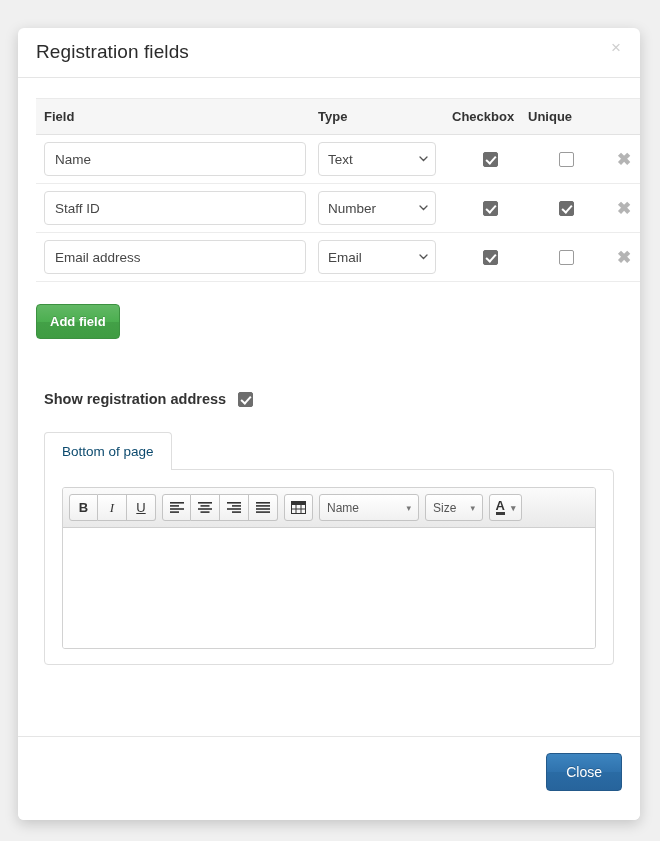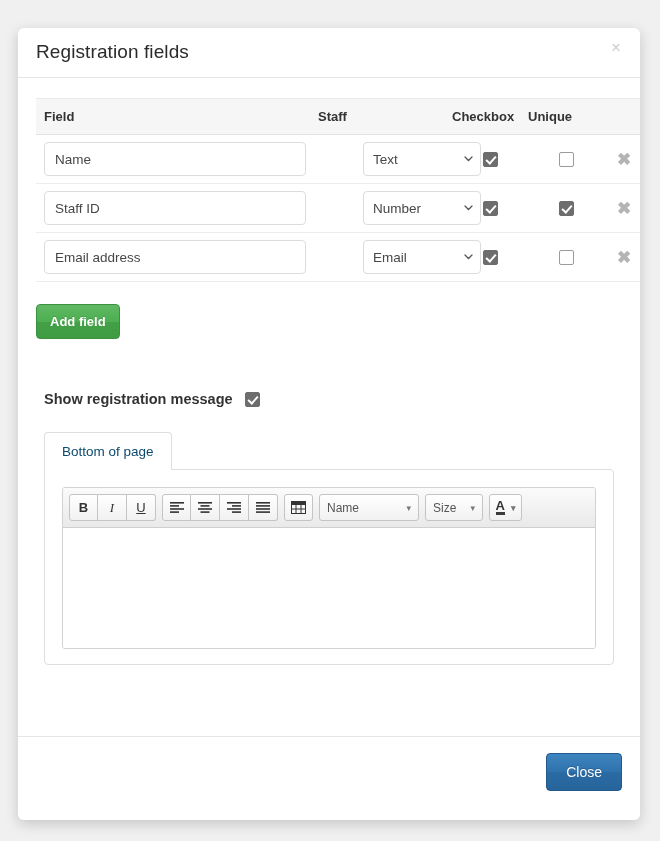--- a/index.html
+++ b/index.html
@@ -106,21 +106,21 @@
     font-size: 13.5px;
     color: #474747;
     font-family: "Liberation Sans", sans-serif;
     background-color: #fff;
     -webkit-appearance: none;
     -moz-appearance: none;
     appearance: none;
     outline: none;
     cursor: pointer;
   }
-  .select-wrap { position: relative; display: inline-block; margin-left: 45px; }
+  .select-wrap { position: relative; display: inline-block; }
   .select-wrap .chev {
     position: absolute;
     right: 9px; top: 50%;
     margin-top: -3px;
     width: 8px; height: 8px;
     pointer-events: none;
   }
   .select-wrap .chev svg { display: block; }
 
   
@@ -324,21 +324,21 @@
       <div class="modal-title">Registration fields</div>
       <button class="modal-close">×</button>
     </div>
 
     <div class="modal-body">
 
       <table class="fields-table">
         <thead>
           <tr>
             <th class="th-field">Field</th>
-            <th class="th-type">Staff</th>
+            <th class="th-type">Type</th>
             <th class="th-req">Checkbox</th>
             <th class="th-uni">Unique</th>
             <th class="th-del"></th>
           </tr>
         </thead>
         <tbody>
 
           <tr>
             <td class="td-field">
               <input class="field-input" type="text" value="Name" style="">
@@ -420,21 +420,21 @@
             </td>
           </tr>
 
 
         </tbody>
       </table>
 
       <button class="add-field-btn">Add field</button>
 
       <div class="show-msg-row">
-        <span class="show-msg-label">Show registration message</span>
+        <span class="show-msg-label">Show registration address</span>
         <span class="cbx on"></span>
       </div>
 
       <div class="tabs">
         <div class="tab active">Bottom of page</div>
       </div>
 
       <div class="tab-panel">
         <div class="editor">
           <div class="editor-toolbar">

